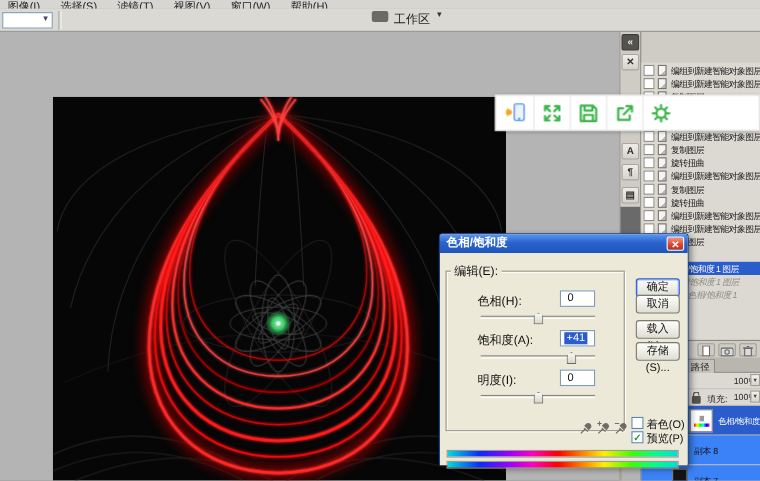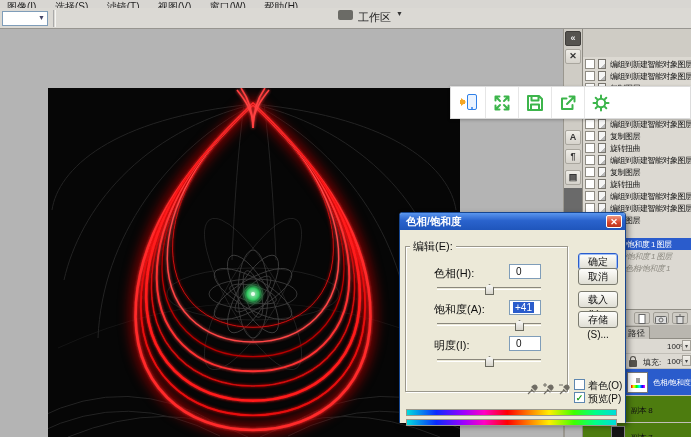--- a/index.html
+++ b/index.html
@@ -54,21 +54,21 @@
   
   .ltabs{position:absolute;left:0;top:296px;width:109px;height:14px;background:#b9b6af;border-bottom:1px solid #8f8c84;}
   .blendrow,.lockrow{position:absolute;left:0;width:109px;height:15px;background:#dcd9d2;font-size:8px;color:#222;}
   .blendrow{top:310px;border-bottom:1px solid #c2bfb8;}
   .lockrow{top:325px;border-bottom:1px solid #c2bfb8;}
   .pct{position:absolute;font-size:8px;color:#222;}
   .spin{position:absolute;width:9px;height:11px;border:1px solid #a19e96;background:linear-gradient(#f2f0ea,#d8d5ce);
         font-size:6px;color:#444;text-align:center;line-height:10px;}
   .lockglyph{position:absolute;width:8px;height:7px;background:#55524c;border-radius:1px;}
   .lockglyph:before{content:"";position:absolute;left:1px;top:-4px;width:4px;height:4px;border:1.5px solid #55524c;border-bottom:none;border-radius:3px 3px 0 0;}
-  .lay-row{position:absolute;left:0;width:109px;height:27px;background:#4d7c0f;border-bottom:1px solid #c2bfb8;}
+  .lay-row{position:absolute;left:0;width:109px;height:27px;background:#3b82f6;border-bottom:1px solid #c2bfb8;}
   .lay-row.sel{background:#2a5ccc;}
   .lay-thumb{position:absolute;top:3px;width:21px;height:21px;border:1px solid #777;background:#fff;}
   .adj-bars{position:absolute;left:3px;top:12px;width:14px;height:3px;background:linear-gradient(90deg,#f00,#ff0,#0f0,#0ff,#00f,#f0f);}
   .adj-knob{position:absolute;left:8px;top:5px;width:4px;height:5px;background:#999;}
   .lay-name{position:absolute;top:9px;font-size:7.5px;letter-spacing:-0.3px;color:#111;white-space:nowrap;}
   .lay-row.sel .lay-name{color:#fff;}
   .dkthumb{position:absolute;top:3px;width:14px;height:20px;background:#141414;border:1px solid #888;}
 
   
   .ovbar{left:450px;top:86px;width:241px;height:33px;background:#fff;border:1px solid #dcdcdc;box-shadow:0 1px 3px rgba(0,0,0,.25);z-index:5;display:flex;align-items:center;}

